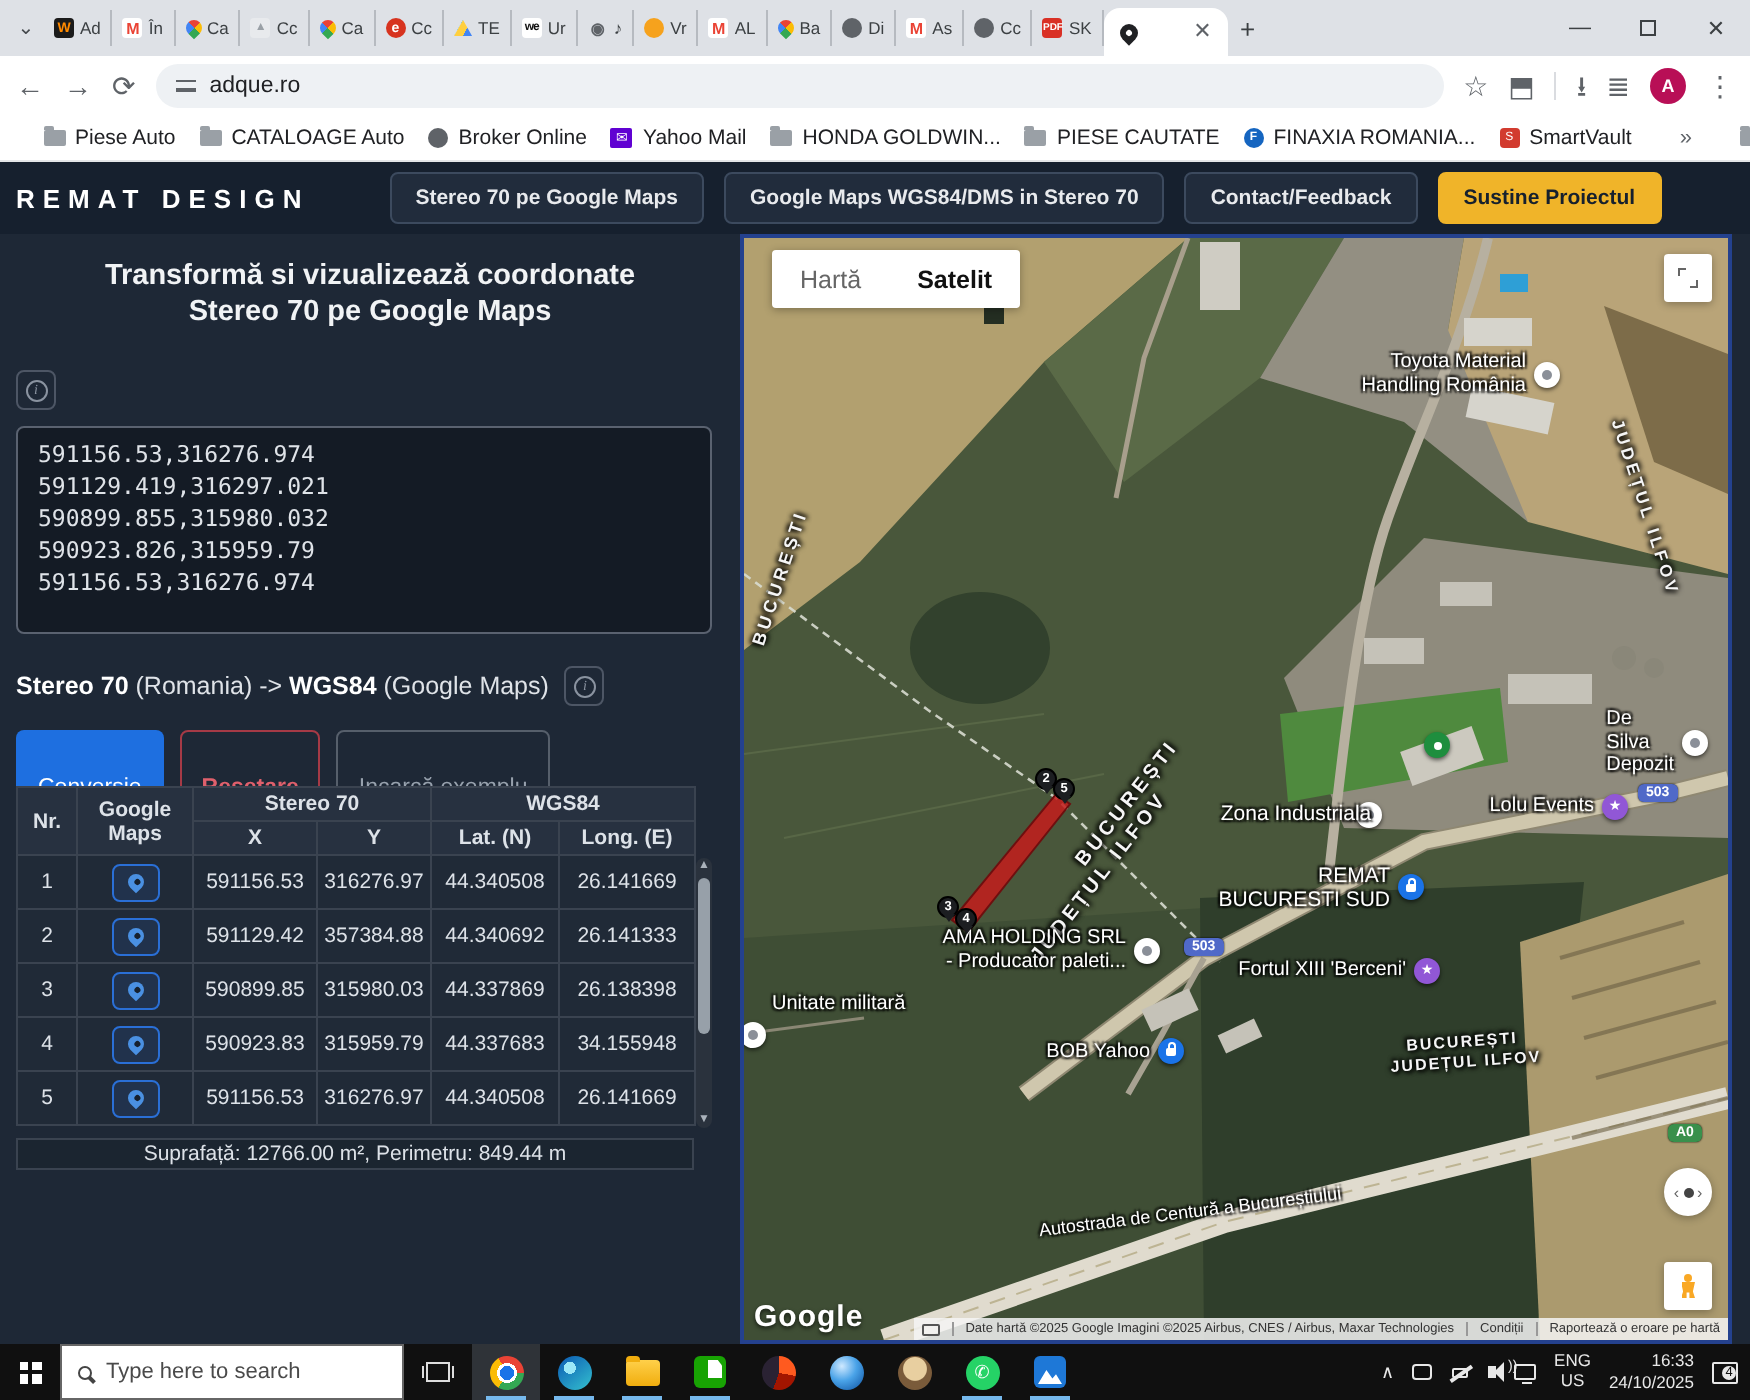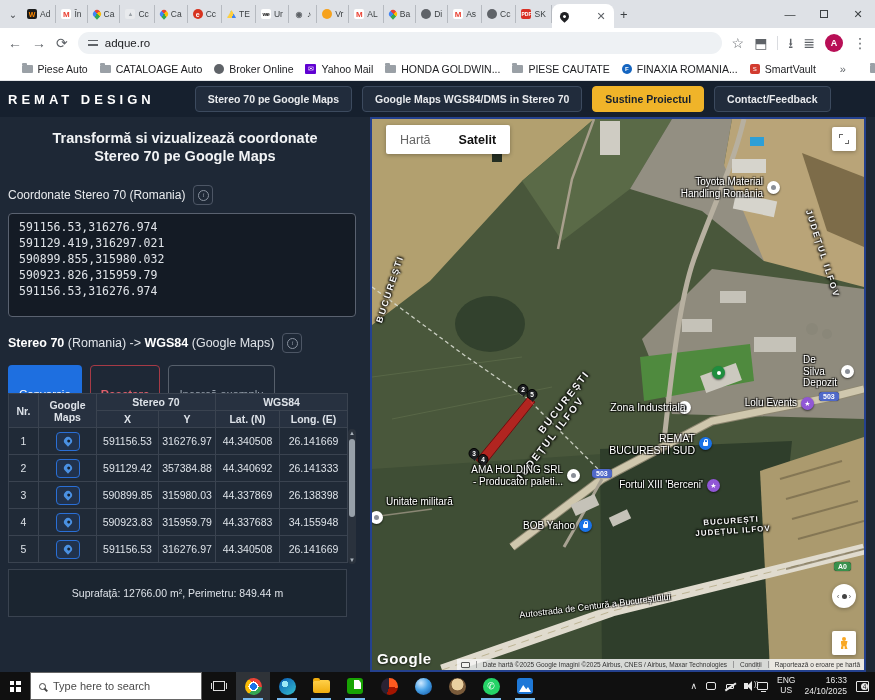--- a/index.html
+++ b/index.html
@@ -104,21 +104,21 @@
   .coords th { background:#273140; font-weight:bold; height:17px; white-space:pre-line; }
   .coords td { background:#202a37; height:27px; }
   .gm-btn { width:24px; height:19px; border:1px solid #2a6fd6; border-radius:4px; background:rgba(40,90,170,0.18);
             display:inline-flex; align-items:center; justify-content:center; }
   .gm-pin { width:8px; height:8px; border-radius:50% 50% 50% 0; transform:rotate(-45deg); background:#4a90e2; position:relative; }
   .gm-pin::after { content:''; position:absolute; left:2.5px; top:2.5px; width:3px; height:3px; border-radius:50%; background:#16202e; }
   .tbl-scroll { position:absolute; right:0; top:36px; width:8px; height:135px; background:#2a323d; border-radius:4px; }
   .tbl-scroll .arrow { position:absolute; left:0; width:8px; color:#aab2bb; font-size:6px; text-align:center; }
   .tbl-scroll .thumb { position:absolute; left:1px; top:10px; width:6px; height:78px; background:#97a0a9; border-radius:3px; }
   .summary-row { width:339px; border:1px solid #3a4350; background:#1b2530; text-align:center; font-size:10.5px;
-                 color:#dde2e8; padding:17px 0; margin-top:6px; }
+                 color:#dde2e8; padding:1px 0; margin-top:6px; }
 
   
   .map { position:absolute; left:370px; top:117px; width:496px; height:555px; border:2px solid #24418e;
          overflow:hidden; background:#49573b; }
   .map svg.terrain { position:absolute; left:0; top:0; }
   .maplabel { position:absolute; color:#fff; font-size:10px; font-weight:500; white-space:pre-line; line-height:1.15;
               text-shadow:-1px -1px 1px rgba(0,0,0,.75), 1px -1px 1px rgba(0,0,0,.75), -1px 1px 1px rgba(0,0,0,.75), 1px 1px 1px rgba(0,0,0,.75); }
   .county { font-size:10px; font-weight:bold; letter-spacing:2px; color:#f5f5f5; white-space:nowrap;
             text-shadow:0 0 3px #000, 1px 1px 2px #000, -1px -1px 2px #000; }
   .roadname { font-size:9px; font-weight:500; white-space:nowrap; }
@@ -369,30 +369,29 @@
     <div class="bm">
         <span class="folder-ic"></span>
       </div>
   </div>
 
   <div class="site-header">
     <span class="brand">REMAT DESIGN</span>
     <div class="nav">
       <button class="nav-btn">Stereo 70 pe Google Maps</button>
       <button class="nav-btn">Google Maps WGS84/DMS in Stereo 70</button>
+      <button class="nav-btn">Contact/Feedback</button>
       <button class="nav-btn support">Sustine Proiectul</button>
-      <button class="nav-btn">Contact/Feedback</button>
     </div>
   </div>
 
   <div class="panel">
     <div class="panel-title">Transformă si vizualizează coordonate
 Stereo 70 pe Google Maps</div>
     <div class="coord-label-row">
-      <span class="coord-label">Coordonate Stereo 70 (Romania)</span>
       <span class="info-btn">
           <span class="info-glyph">i</span>
         </span>
     </div>
     <textarea class="coords-area" spellcheck="false" style="">591156.53,316276.974
 591129.419,316297.021
 590899.855,315980.032
 590923.826,315959.79
 591156.53,316276.974</textarea>
     <div class="conv-heading">

